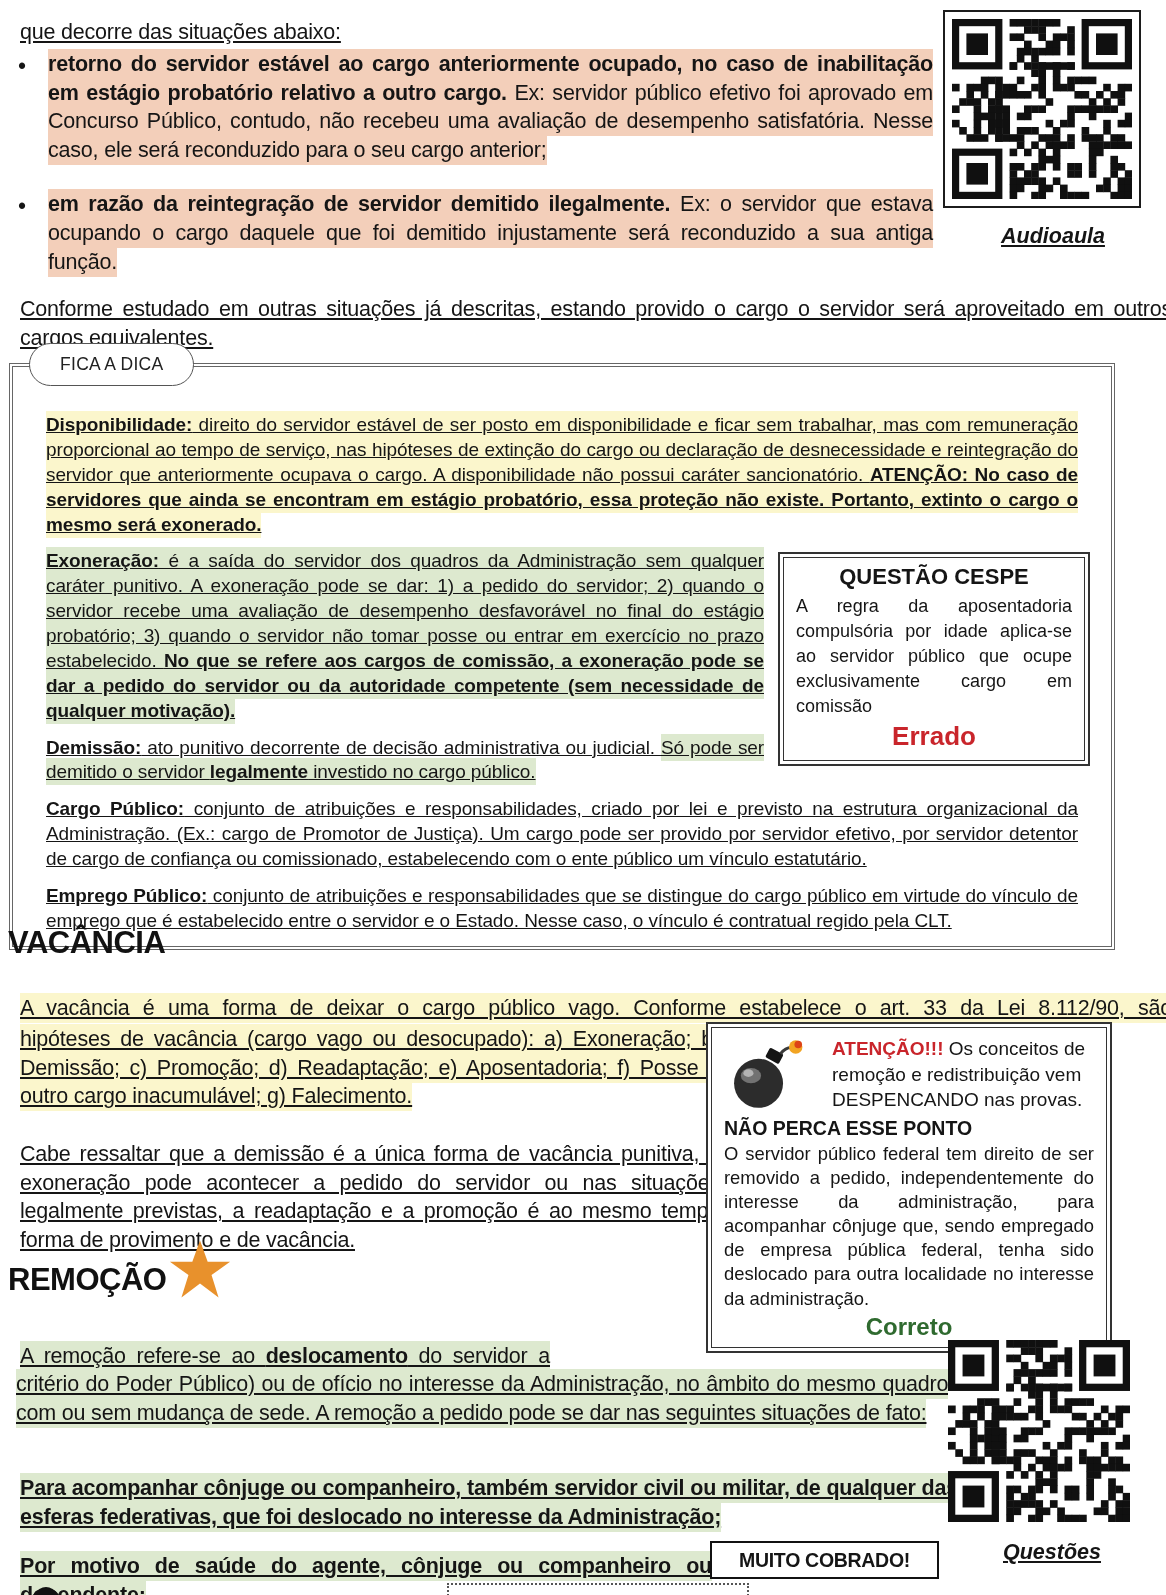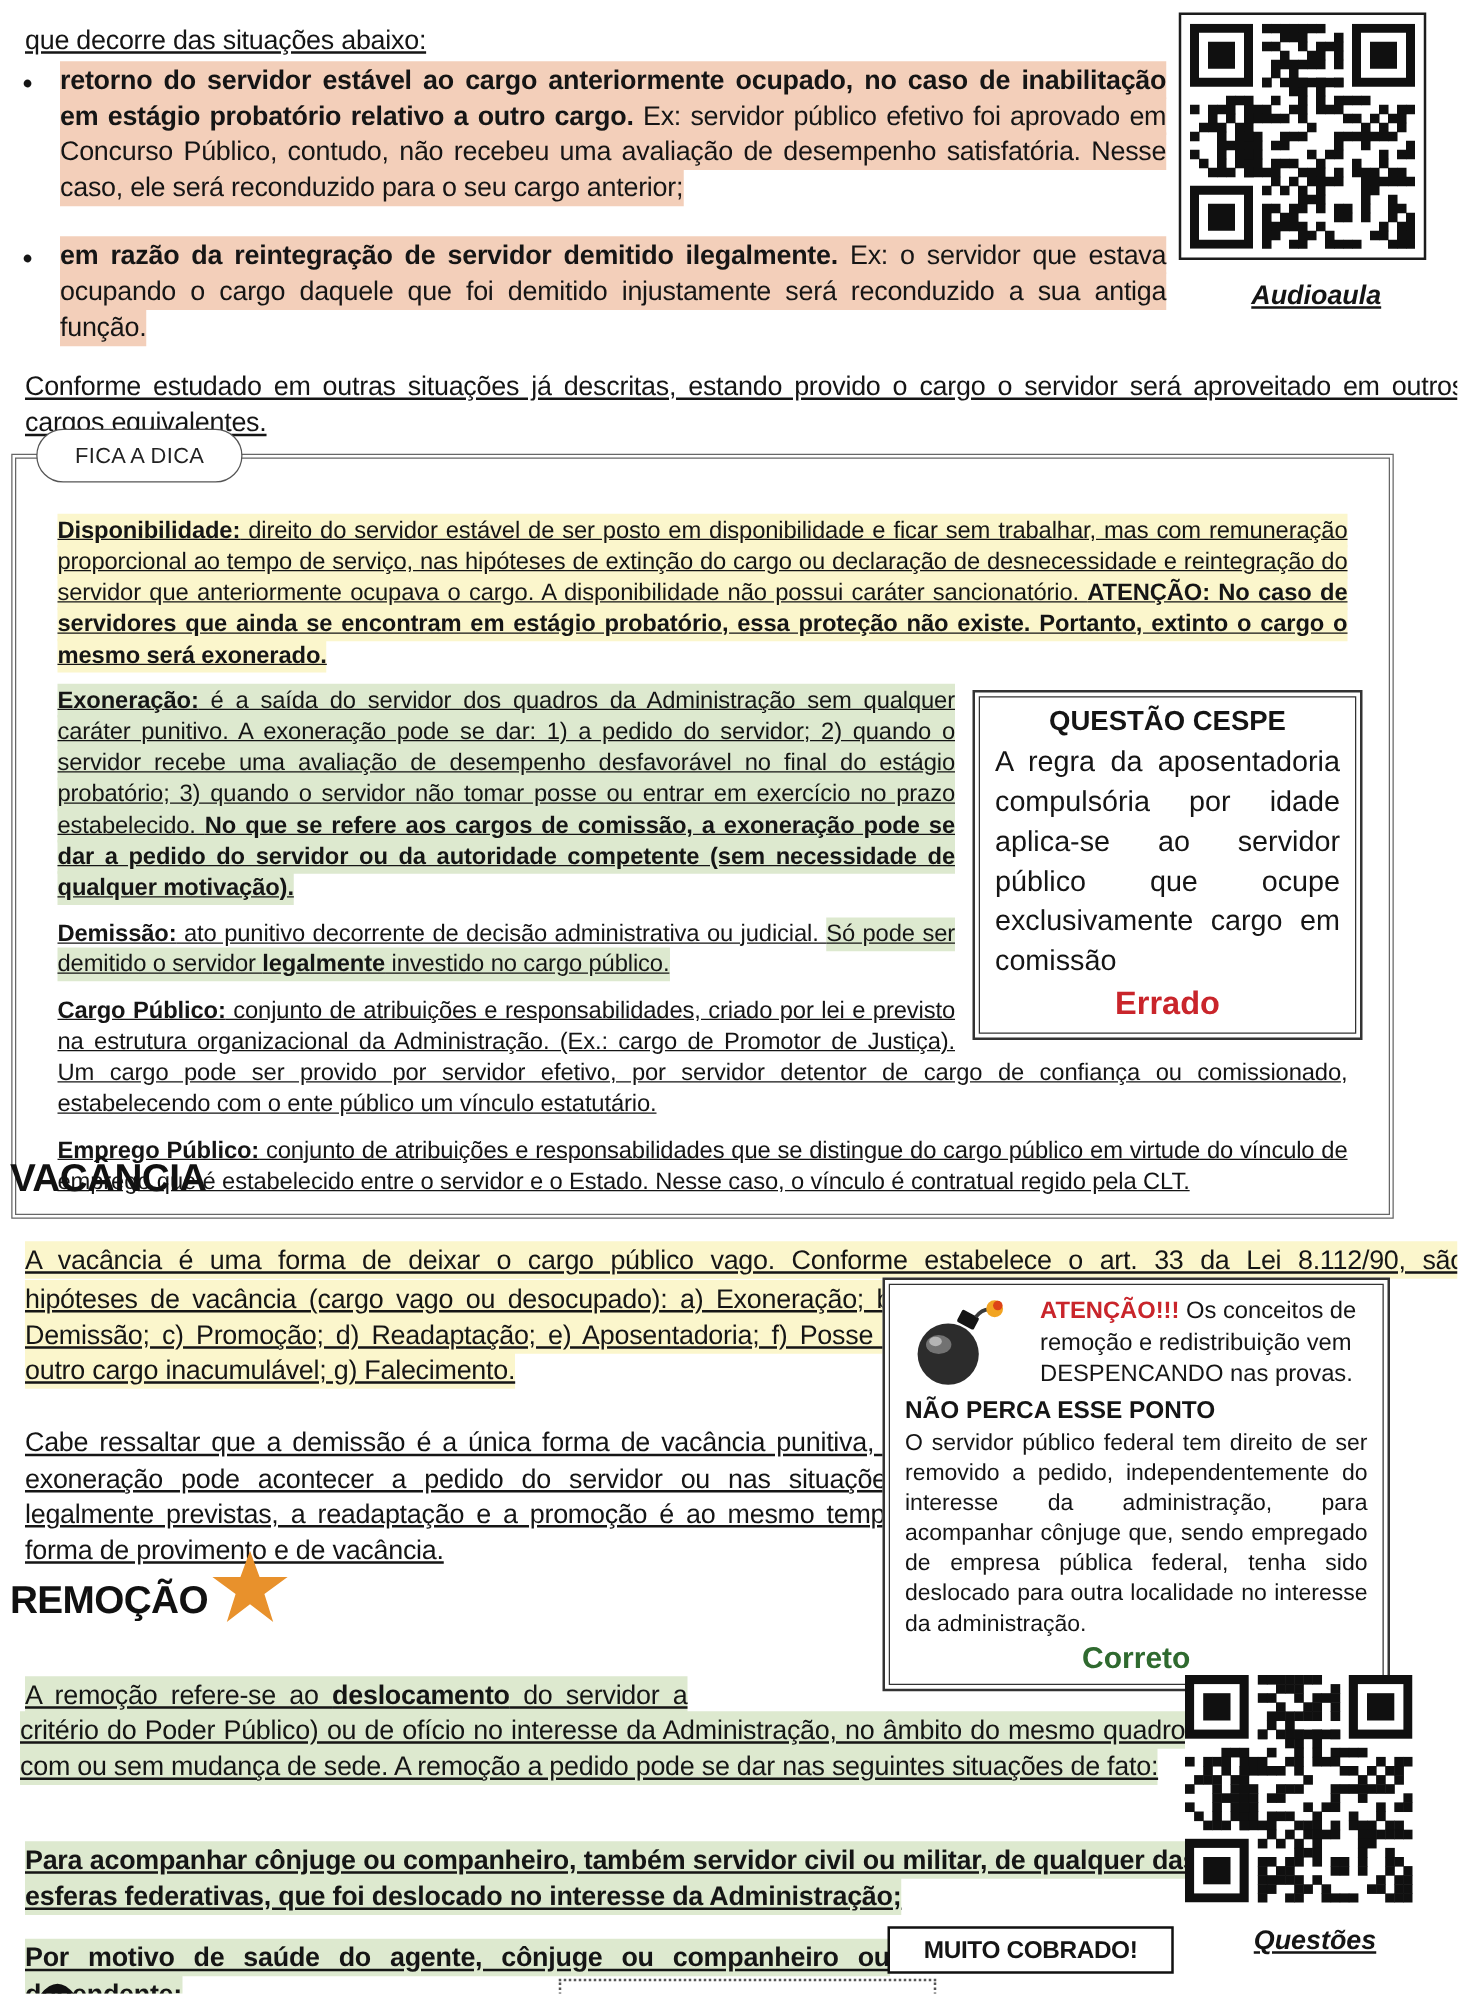--- a/index.html
+++ b/index.html
@@ -40,21 +40,21 @@
     background:#fff; border:1.5px solid #555; border-radius:24px;
     padding:10px 30px; font-size:17.5px; letter-spacing:0.3px; color:#222;
   }
   .dica-p{font-size:19px; line-height:1.31; letter-spacing:-0.1px; margin-bottom:11px;}
   .cespe-box{
     float:right; width:302px; margin:4px 0 10px 14px;
     border:2px solid #333; padding:3px; background:#fff;
   }
   .cespe-inner{border:1px solid #333; padding:6px 12px 8px 12px;}
   .cespe-title{font-weight:bold; font-size:22px; text-align:center; margin-bottom:4px;}
-  .cespe-body{font-size:23px; line-height:1.38; text-align:justify;}
+  .cespe-body{font-size:18px; line-height:1.38; text-align:justify;}
   .verdict-wrong{color:var(--red); font-weight:bold; font-size:26px; text-align:center; margin-top:2px;}
   .clear{clear:both;}
   
   .h-section{font-size:31px; font-weight:bold; letter-spacing:-0.5px; color:#111;}
   .h-vacancia{left:8px; top:925px;}
   .h-remocao{left:8px; top:1262px;}
   .star{left:168px; top:1238px; width:64px; height:64px;}
   
   .vac-line1{left:8px; top:982px; width:1152px; text-align:justify; text-align-last:justify;}
   .vac-rest{left:8px; top:1013px; width:700px;}

